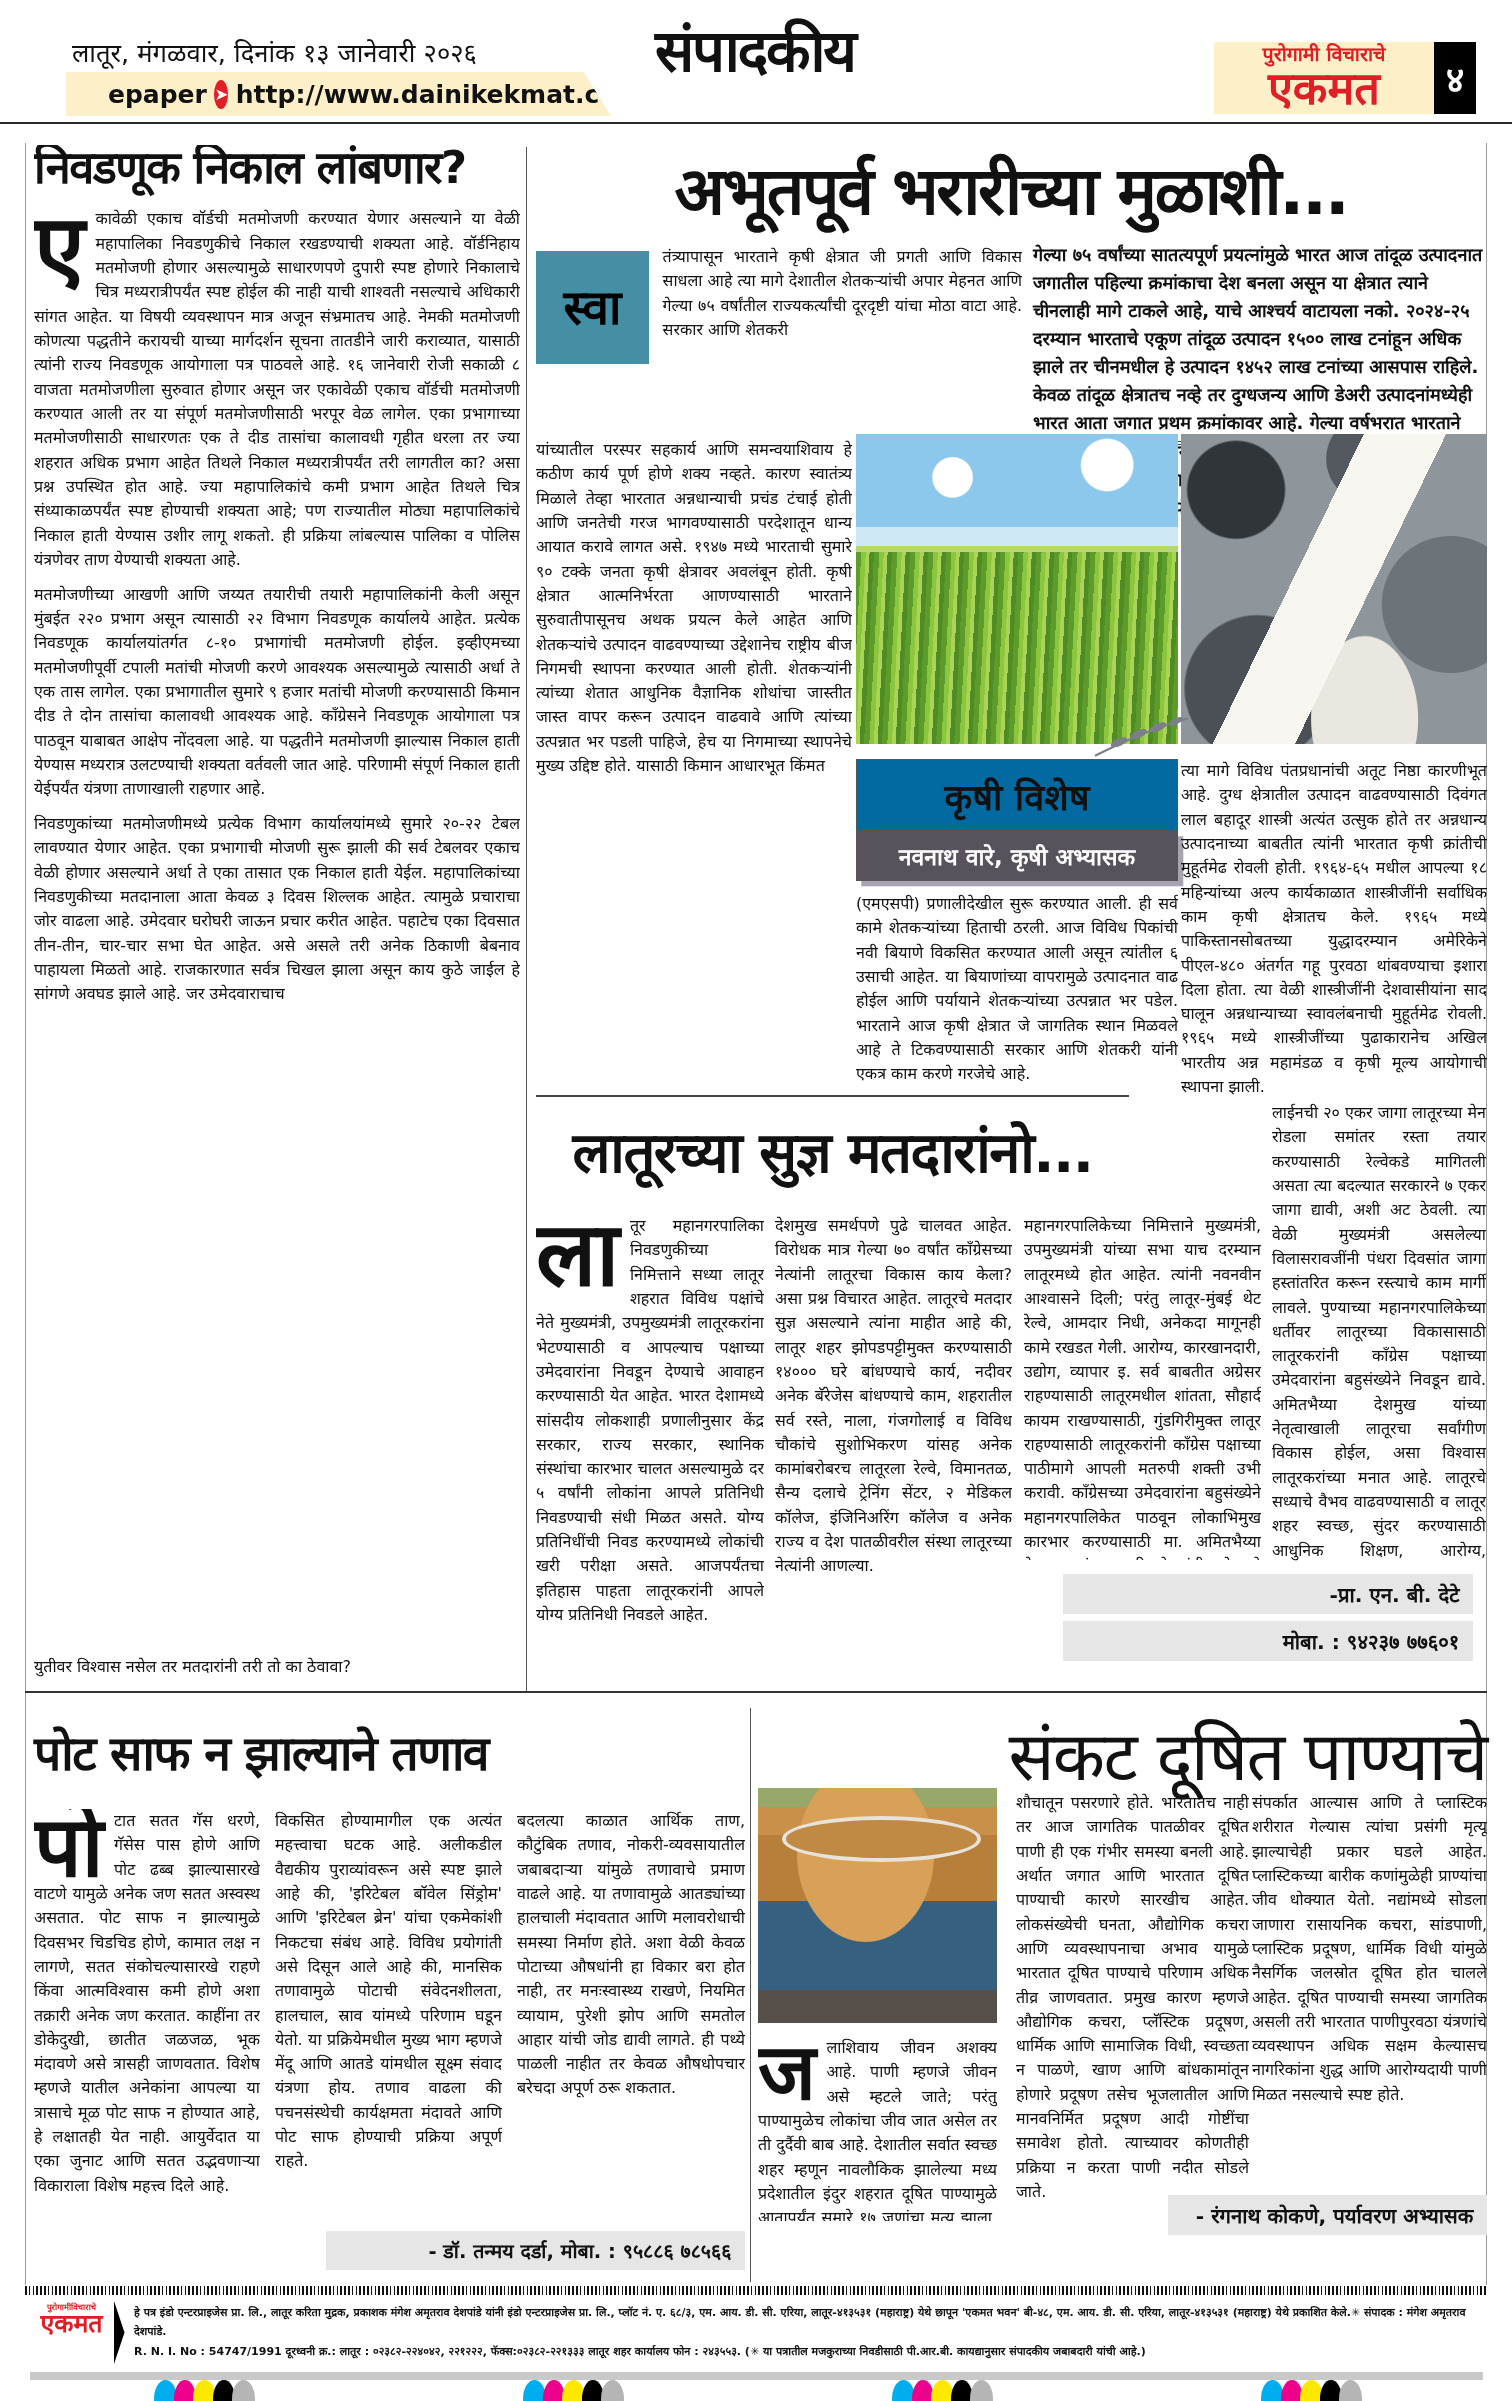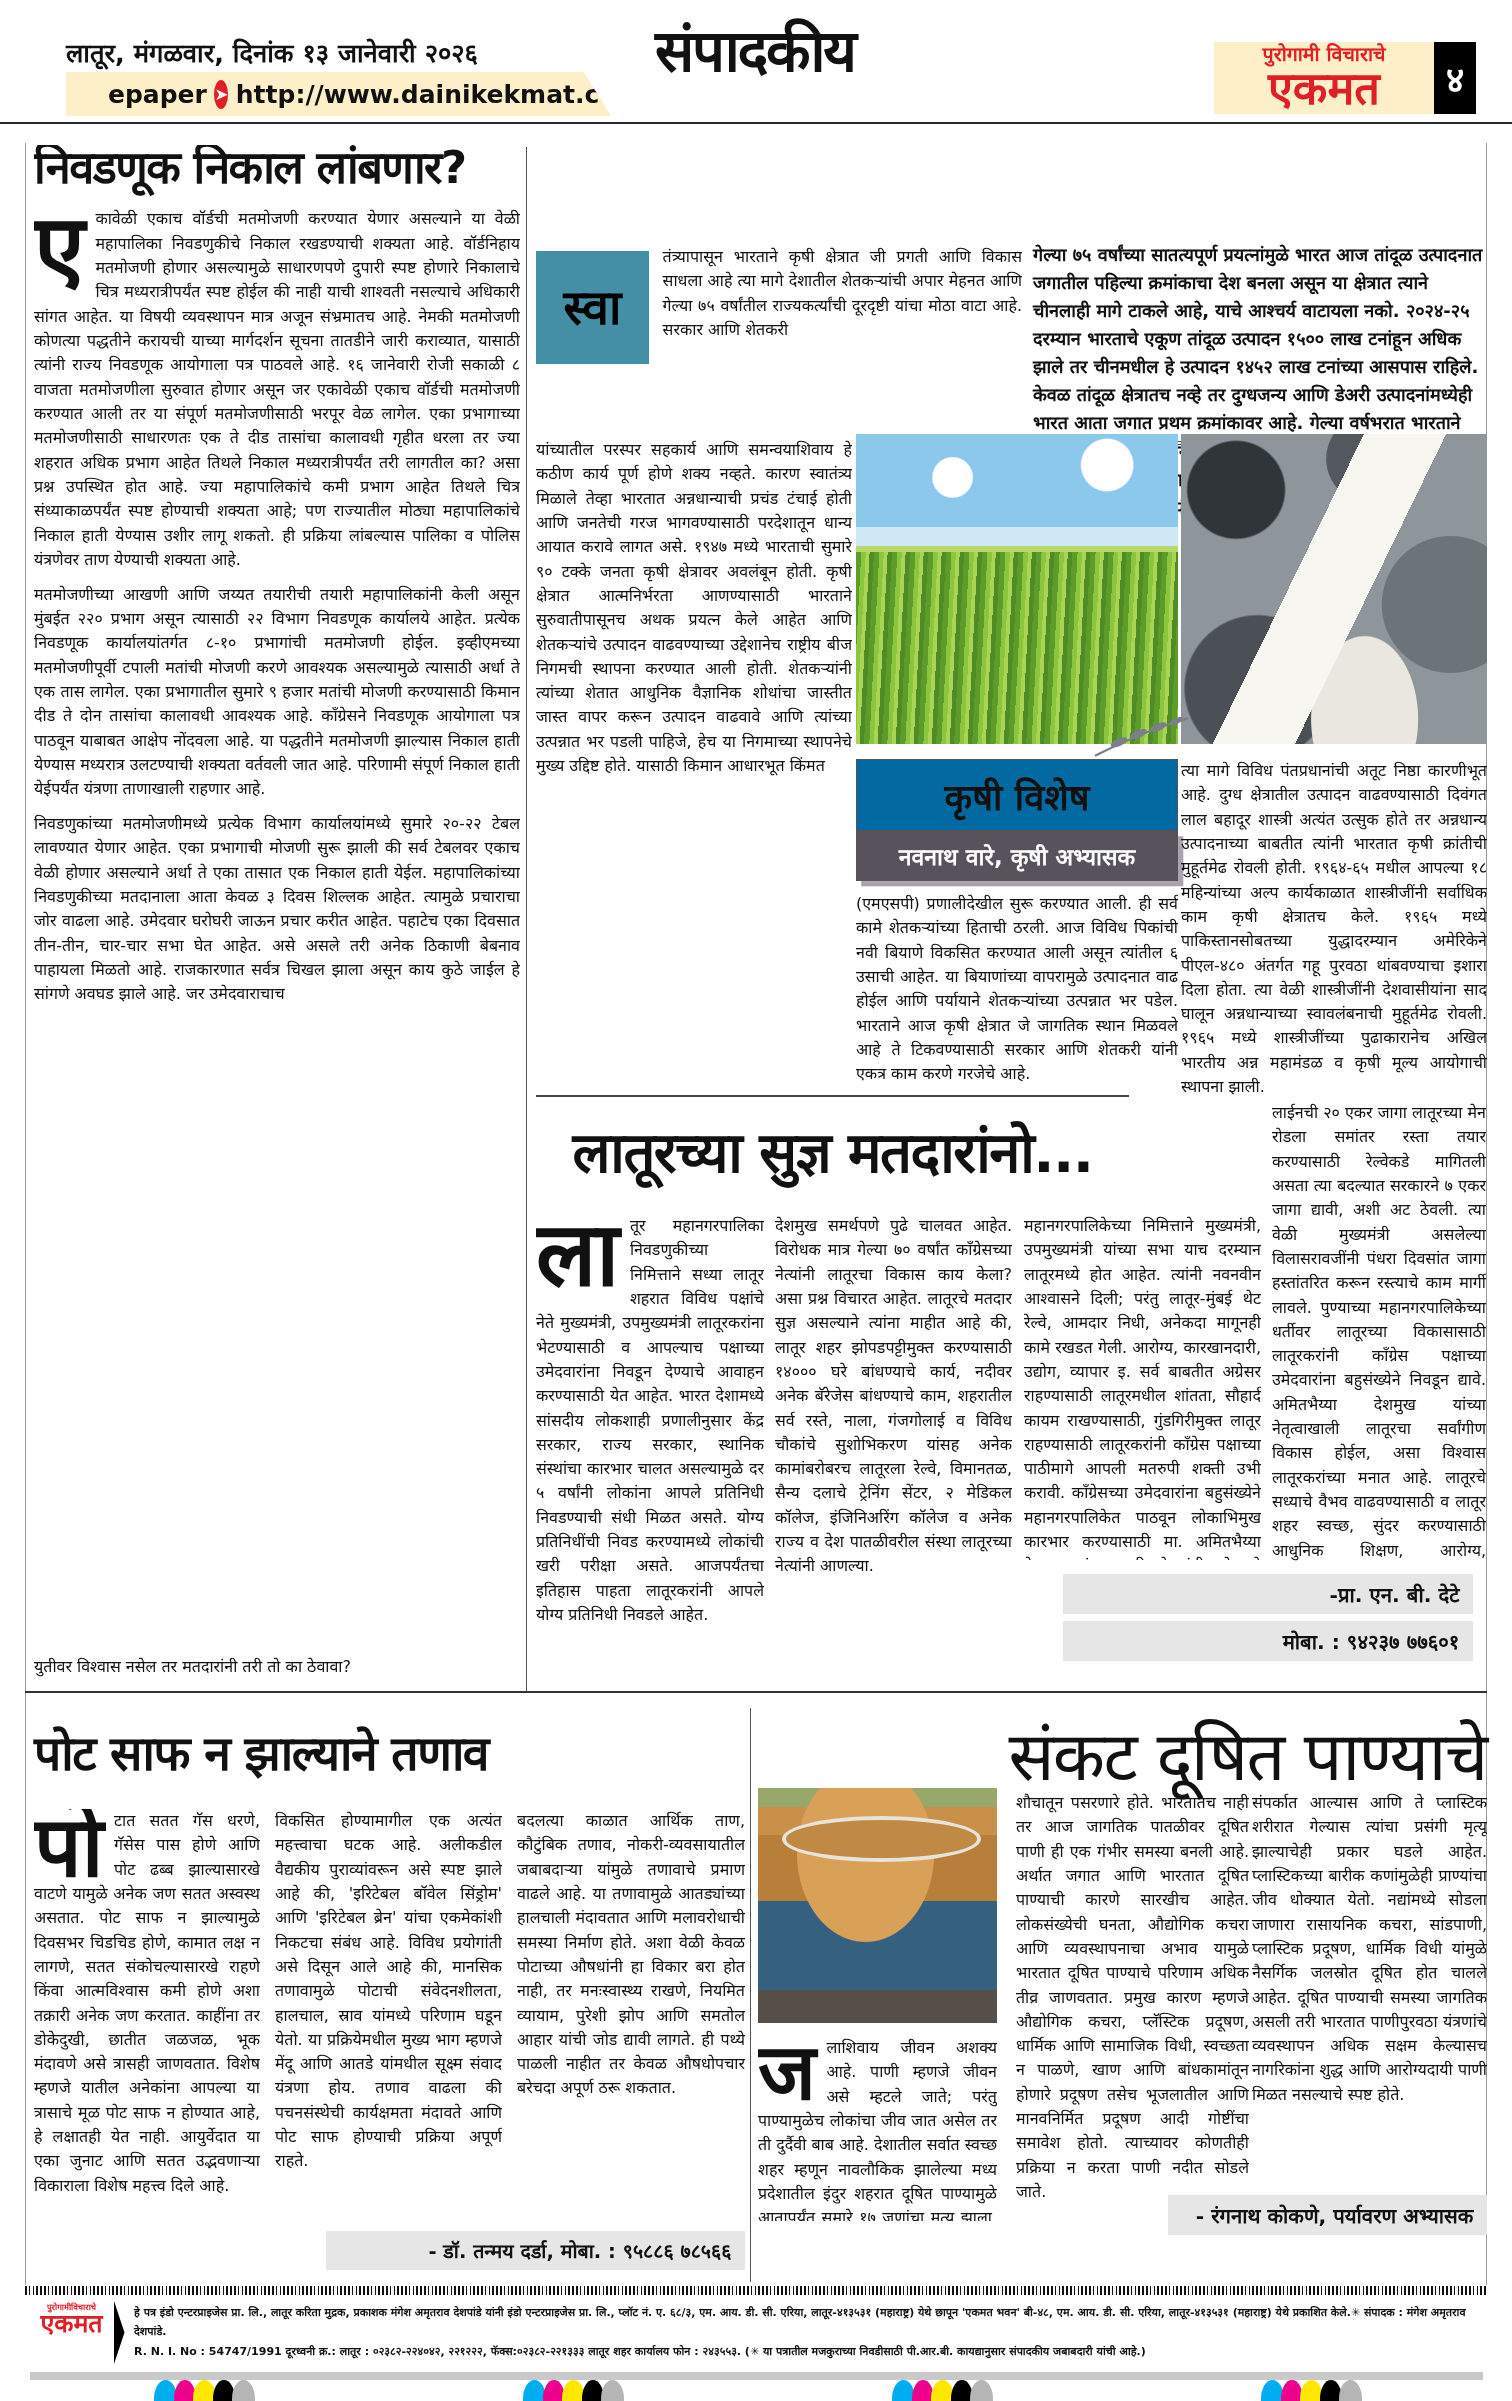--- a/index.html
+++ b/index.html
@@ -1,19 +1,19 @@
 <!DOCTYPE html>
 <html style="--cream: #fdf0c8; --red: #e01e25; --teal: #448fa6; --authorband: #57525c; --strip: #e6e6e6; --cyan: #00aeef; --magenta: #ec008c; --yellow: #ffe800; --black: #000000; --gray: #b5b5b5;font-size:12px"><head>
 <meta charset="utf-8">
 <style>
   html,body{margin:0;padding:0;background:#e9e9e9;}
   .page{position:relative;width:1512px;height:2401px;background:#ffffff;overflow:hidden;
         font-family:"DejaVu Sans", sans-serif;color:#111;}
   
-  .date-line{position:absolute;left:66px;top:35px;font-size:25.6px;font-weight:700;letter-spacing:0;}
+  .date-line{position:absolute;left:72px;top:35px;font-size:25.6px;font-weight:400;letter-spacing:0;}
   .epaper-strip{position:absolute;left:66px;top:72px;width:545px;height:44px;background:var(--cream);
         clip-path:polygon(0 0,95% 0,100% 100%,0 100%);display:flex;align-items:center;padding-left:42px;box-sizing:border-box;}
   .epaper-strip .lbl{font-size:25px;font-weight:700;}
   .epaper-ic{display:inline-flex;align-items:center;justify-content:center;width:29px;height:29px;margin:0 7.5px;
         border-radius:50%;background:var(--red);color:#fff;font-size:16.6px;}
   .section-title{position:absolute;left:655px;top:9px;font-size:58px;font-weight:800;letter-spacing:-2.3px;}
   .masthead{position:absolute;left:1214px;top:42px;width:220px;height:72px;background:var(--cream);
         display:flex;flex-direction:column;align-items:center;justify-content:center;}
   .masthead .tg{color:var(--red);font-weight:700;font-size:19.6px;line-height:1;}
   .masthead .nm{color:var(--red);font-weight:800;font-size:45px;line-height:1;margin-top:1.5px;}
@@ -146,20 +146,21 @@
     <div class="hl">निवडणूक निकाल लांबणार?</div>
     <div class="a1-body body-txt">
       <p style="margin:0;"><span class="dc">ए</span><span>कावेळी एकाच वॉर्डची मतमोजणी करण्यात येणार असल्याने या वेळी महापालिका निवडणुकीचे निकाल रखडण्याची शक्यता आहे. वॉर्डनिहाय मतमोजणी होणार असल्यामुळे साधारणपणे दुपारी स्पष्ट होणारे निकालाचे चित्र मध्यरात्रीपर्यंत स्पष्ट होईल की नाही याची शाश्वती नसल्याचे अधिकारी सांगत आहेत. या विषयी व्यवस्थापन मात्र अजून संभ्रमातच आहे. नेमकी मतमोजणी कोणत्या पद्धतीने करायची याच्या मार्गदर्शन सूचना तातडीने जारी कराव्यात, यासाठी त्यांनी राज्य निवडणूक आयोगाला पत्र पाठवले आहे. १६ जानेवारी रोजी सकाळी ८ वाजता मतमोजणीला सुरुवात होणार असून जर एकावेळी एकाच वॉर्डची मतमोजणी करण्यात आली तर या संपूर्ण मतमोजणीसाठी भरपूर वेळ लागेल. एका प्रभागाच्या मतमोजणीसाठी साधारणतः एक ते दीड तासांचा कालावधी गृहीत धरला तर ज्या शहरात अधिक प्रभाग आहेत तिथले निकाल मध्यरात्रीपर्यंत तरी लागतील का? असा प्रश्न उपस्थित होत आहे. ज्या महापालिकांचे कमी प्रभाग आहेत तिथले चित्र संध्याकाळपर्यंत स्पष्ट होण्याची शक्यता आहे; पण राज्यातील मोठ्या महापालिकांचे निकाल हाती येण्यास उशीर लागू शकतो. ही प्रक्रिया लांबल्यास पालिका व पोलिस यंत्रणेवर ताण येण्याची शक्यता आहे.</span></p>
       <p style="margin:10.5px 0 0;">मतमोजणीच्या आखणी आणि जय्यत तयारीची तयारी महापालिकांनी केली असून मुंबईत २२० प्रभाग असून त्यासाठी २२ विभाग निवडणूक कार्यालये आहेत. प्रत्येक निवडणूक कार्यालयांतर्गत ८-१० प्रभागांची मतमोजणी होईल. इव्हीएमच्या मतमोजणीपूर्वी टपाली मतांची मोजणी करणे आवश्यक असल्यामुळे त्यासाठी अर्धा ते एक तास लागेल. एका प्रभागातील सुमारे ९ हजार मतांची मोजणी करण्यासाठी किमान दीड ते दोन तासांचा कालावधी आवश्यक आहे. काँग्रेसने निवडणूक आयोगाला पत्र पाठवून याबाबत आक्षेप नोंदवला आहे. या पद्धतीने मतमोजणी झाल्यास निकाल हाती येण्यास मध्यरात्र उलटण्याची शक्यता वर्तवली जात आहे. परिणामी संपूर्ण निकाल हाती येईपर्यंत यंत्रणा ताणाखाली राहणार आहे.</p>
       <p style="margin:10.5px 0 0;">निवडणुकांच्या मतमोजणीमध्ये प्रत्येक विभाग कार्यालयांमध्ये सुमारे २०-२२ टेबल लावण्यात येणार आहेत. एका प्रभागाची मोजणी सुरू झाली की सर्व टेबलवर एकाच वेळी होणार असल्याने अर्धा ते एका तासात एक निकाल हाती येईल. महापालिकांच्या निवडणुकीच्या मतदानाला आता केवळ ३ दिवस शिल्लक आहेत. त्यामुळे प्रचाराचा जोर वाढला आहे. उमेदवार घरोघरी जाऊन प्रचार करीत आहेत. पहाटेच एका दिवसात तीन-तीन, चार-चार सभा घेत आहेत. असे असले तरी अनेक ठिकाणी बेबनाव पाहायला मिळतो आहे. राजकारणात सर्वत्र चिखल झाला असून काय कुठे जाईल हे सांगणे अवघड झाले आहे. जर उमेदवाराचाच</p>
     </div>
     <div class="a1-closing">युतीवर विश्वास नसेल तर मतदारांनी तरी तो का ठेवावा?</div>
   </div>
 
   <div class="ed">
+    <div class="ed-h">अभूतपूर्व भरारीच्या मुळाशी...</div>
     <div class="ed-colA body-txt">
       <span class="dc-box">स्वा</span>
       <span>तंत्र्यापासून भारताने कृषी क्षेत्रात जी प्रगती आणि विकास साधला आहे त्या मागे देशातील शेतकऱ्यांची अपार मेहनत आणि गेल्या ७५ वर्षांतील राज्यकर्त्यांची दूरदृष्टी यांचा मोठा वाटा आहे. सरकार आणि शेतकरी</span>
     </div>
     <div class="ed-intro">गेल्या ७५ वर्षांच्या सातत्यपूर्ण प्रयत्नांमुळे भारत आज तांदूळ उत्पादनात जगातील पहिल्या क्रमांकाचा देश बनला असून या क्षेत्रात त्याने चीनलाही मागे टाकले आहे, याचे आश्चर्य वाटायला नको. २०२४-२५ दरम्यान भारताचे एकूण तांदूळ उत्पादन १५०० लाख टनांहून अधिक झाले तर चीनमधील हे उत्पादन १४५२ लाख टनांच्या आसपास राहिले. केवळ तांदूळ क्षेत्रातच नव्हे तर दुग्धजन्य आणि डेअरी उत्पादनांमध्येही भारत आता जगात प्रथम क्रमांकावर आहे. गेल्या वर्षभरात भारताने २४८० लाख टन दुग्धजन्य पदार्थांचे उत्पादन केले. भारताने आज कृषी क्षेत्रात जे जागतिक स्थान मिळवले आहे त्या मागे शेतकऱ्यांचे अपार परिश्रम आणि विविध पंतप्रधानांची अतूट निष्ठा कारणीभूत आहे.</div>
     <div class="ed-intro-rule"></div>
     <div class="ed-col1 body-txt">यांच्यातील परस्पर सहकार्य आणि समन्वयाशिवाय हे कठीण कार्य पूर्ण होणे शक्य नव्हते. कारण स्वातंत्र्य मिळाले तेव्हा भारतात अन्नधान्याची प्रचंड टंचाई होती आणि जनतेची गरज भागवण्यासाठी परदेशातून धान्य आयात करावे लागत असे. १९४७ मध्ये भारताची सुमारे ९० टक्के जनता कृषी क्षेत्रावर अवलंबून होती. कृषी क्षेत्रात आत्मनिर्भरता आणण्यासाठी भारताने सुरुवातीपासूनच अथक प्रयत्न केले आहेत आणि शेतकऱ्यांचे उत्पादन वाढवण्याच्या उद्देशानेच राष्ट्रीय बीज निगमची स्थापना करण्यात आली होती. शेतकऱ्यांनी त्यांच्या शेतात आधुनिक वैज्ञानिक शोधांचा जास्तीत जास्त वापर करून उत्पादन वाढवावे आणि त्यांच्या उत्पन्नात भर पडली पाहिजे, हेच या निगमाच्या स्थापनेचे मुख्य उद्दिष्ट होते. यासाठी किमान आधारभूत किंमत</div>
     <div class="ed-img art-rice"></div>
     <div class="ed-img art-milk"></div>
     <div class="leaf">

